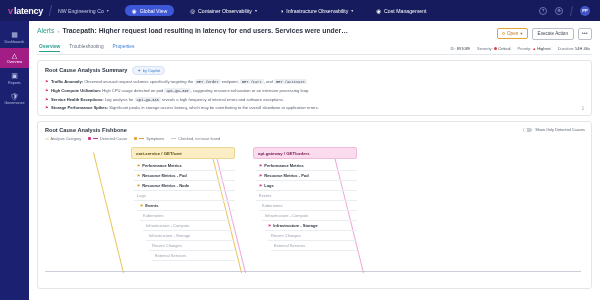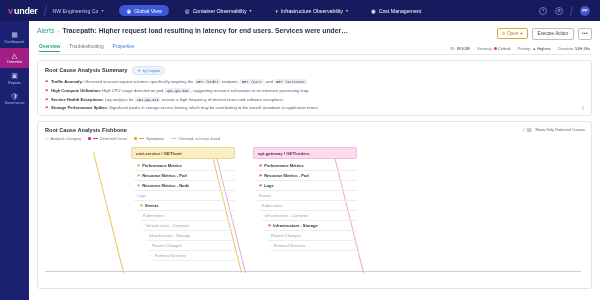--- a/index.html
+++ b/index.html
@@ -165,21 +165,21 @@
   .bone.pink{ background:#f0a7d4; }
 </style>
 </head>
 <body>
 
 <div class="app">
 
   <div class="topnav">
     <div class="logo">
       <span class="logo-v">v</span>
-        <span class="logo-text">under</span>
+        <span class="logo-text">latency</span>
     </div>
     <div class="nav-div"></div>
     <div class="org">
       <span>NW Engineering Co</span>
       <span class="caret">▾</span>
     </div>
     <div class="nav-items">
       <div class="nav-pill active">
         <span class="gl">◉</span>
         <span>Global View</span>

